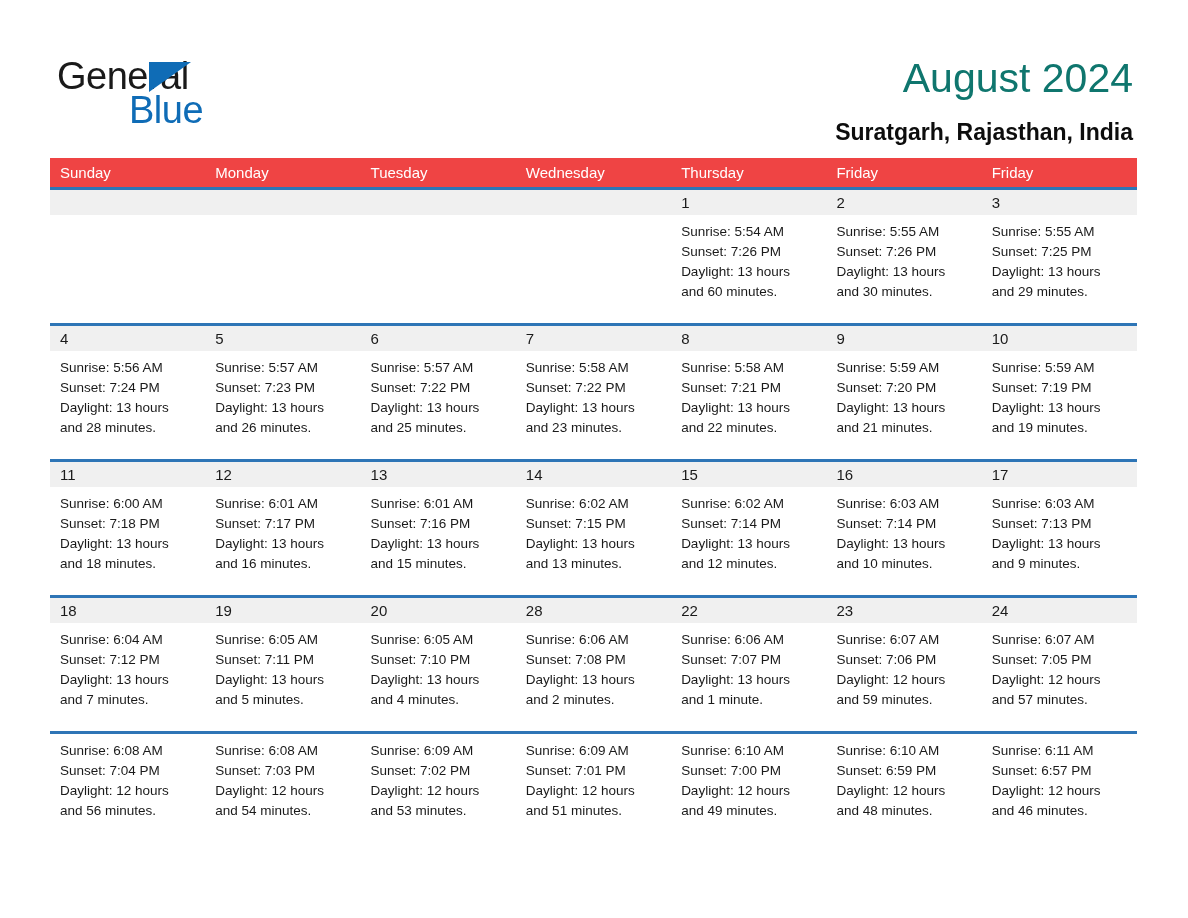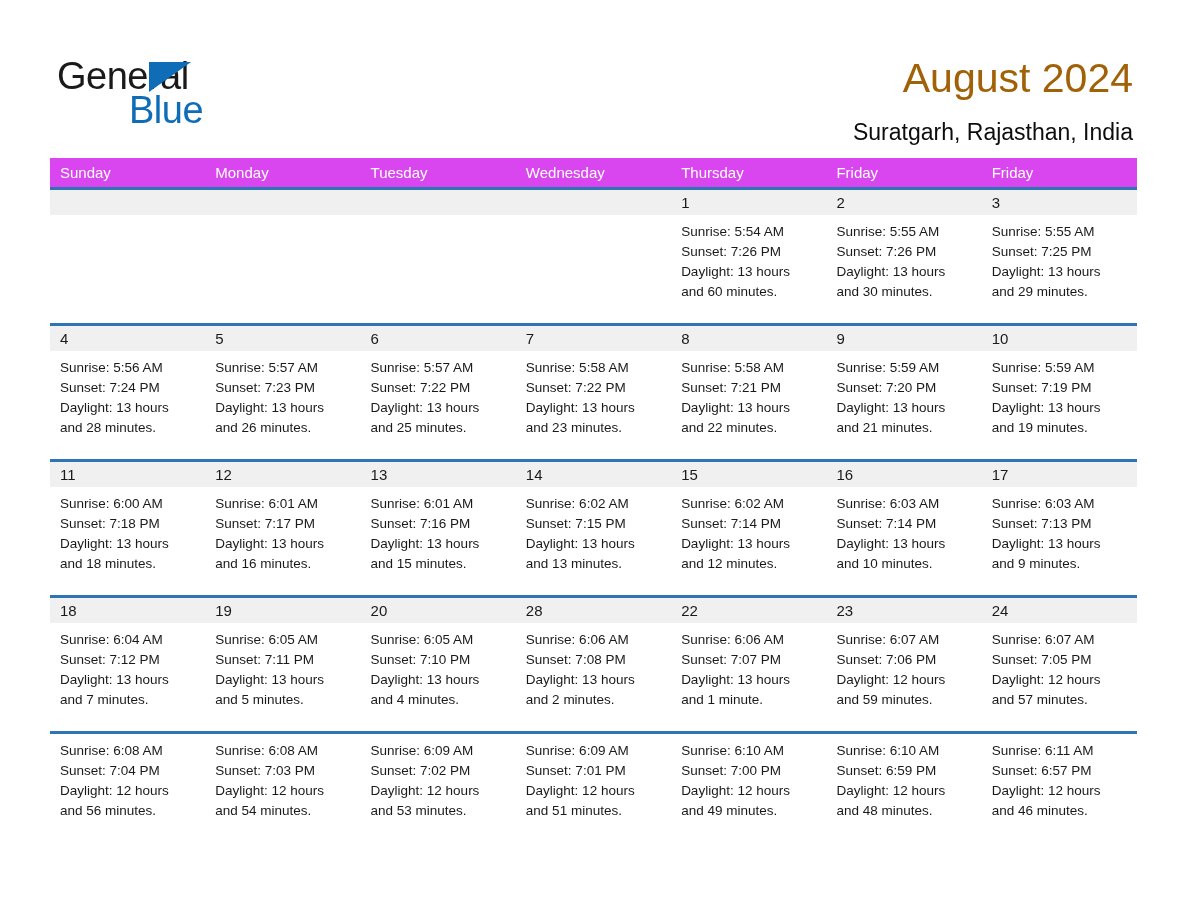--- a/index.html
+++ b/index.html
@@ -59,49 +59,49 @@
     color: #0f6cb6;
     letter-spacing: -0.5px;
     white-space: nowrap;
   }
   .title {
     position: absolute;
     right: 55px;
     top: 54px;
     font-size: 41px;
     line-height: 48px;
-    color: #a16207;
+    color: #0f766e;
     text-align: right;
     white-space: nowrap;
     font-weight: normal;
   }
   .subtitle {
     position: absolute;
     right: 55px;
     top: 118px;
     font-size: 23px;
     line-height: 28px;
     color: #0d0d0d;
     text-align: right;
     white-space: nowrap;
-    font-weight: normal;
+    font-weight: bold;
   }
 
   
   .calendar {
     position: absolute;
     left: 50px;
     top: 158px;
     width: 1087px;
   }
   .dow-row {
     display: flex;
     width: 100%;
     height: 29px;
-    background: #d946ef;
+    background: #ef4444;
   }
   .dow {
     flex: 1 1 0;
     color: #ffffff;
     font-size: 15px;
     line-height: 29px;
     padding-left: 10px;
     white-space: nowrap;
     overflow: hidden;
   }

